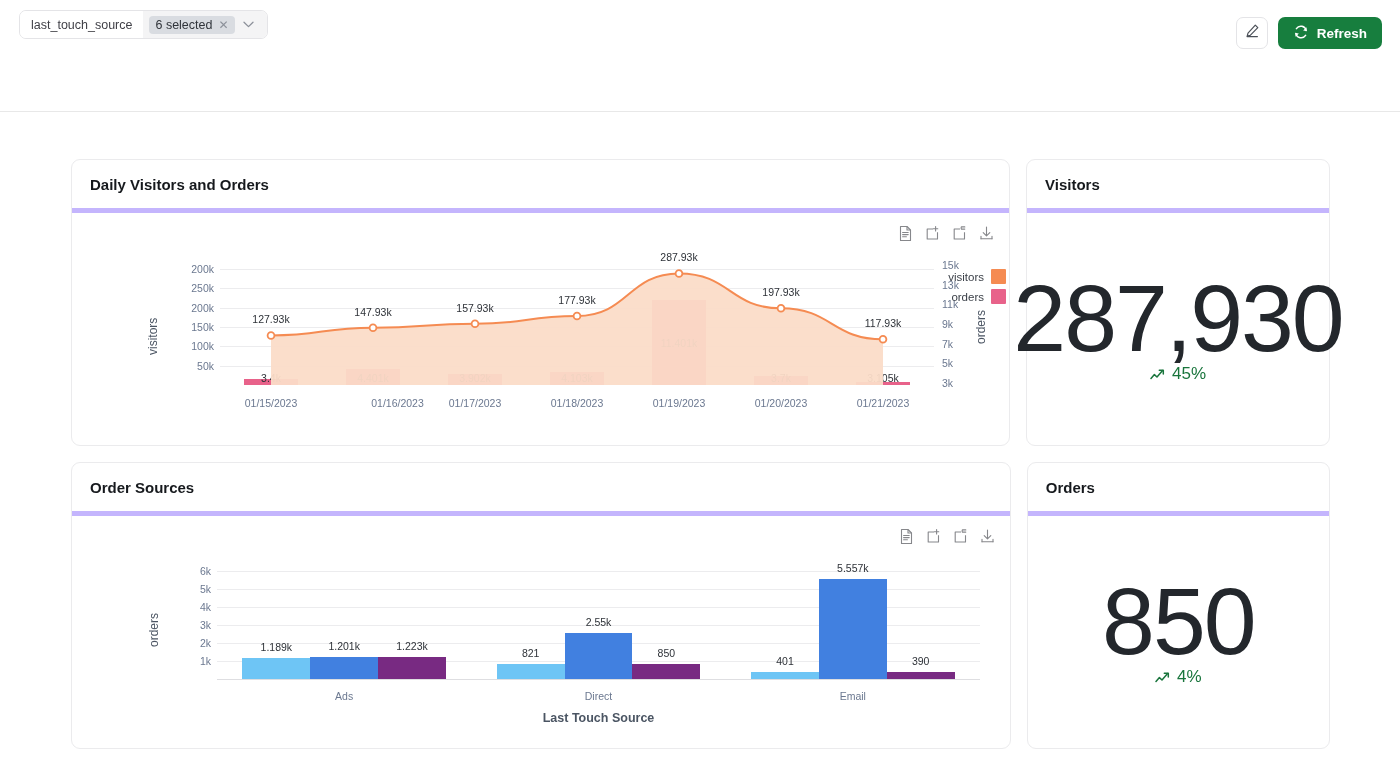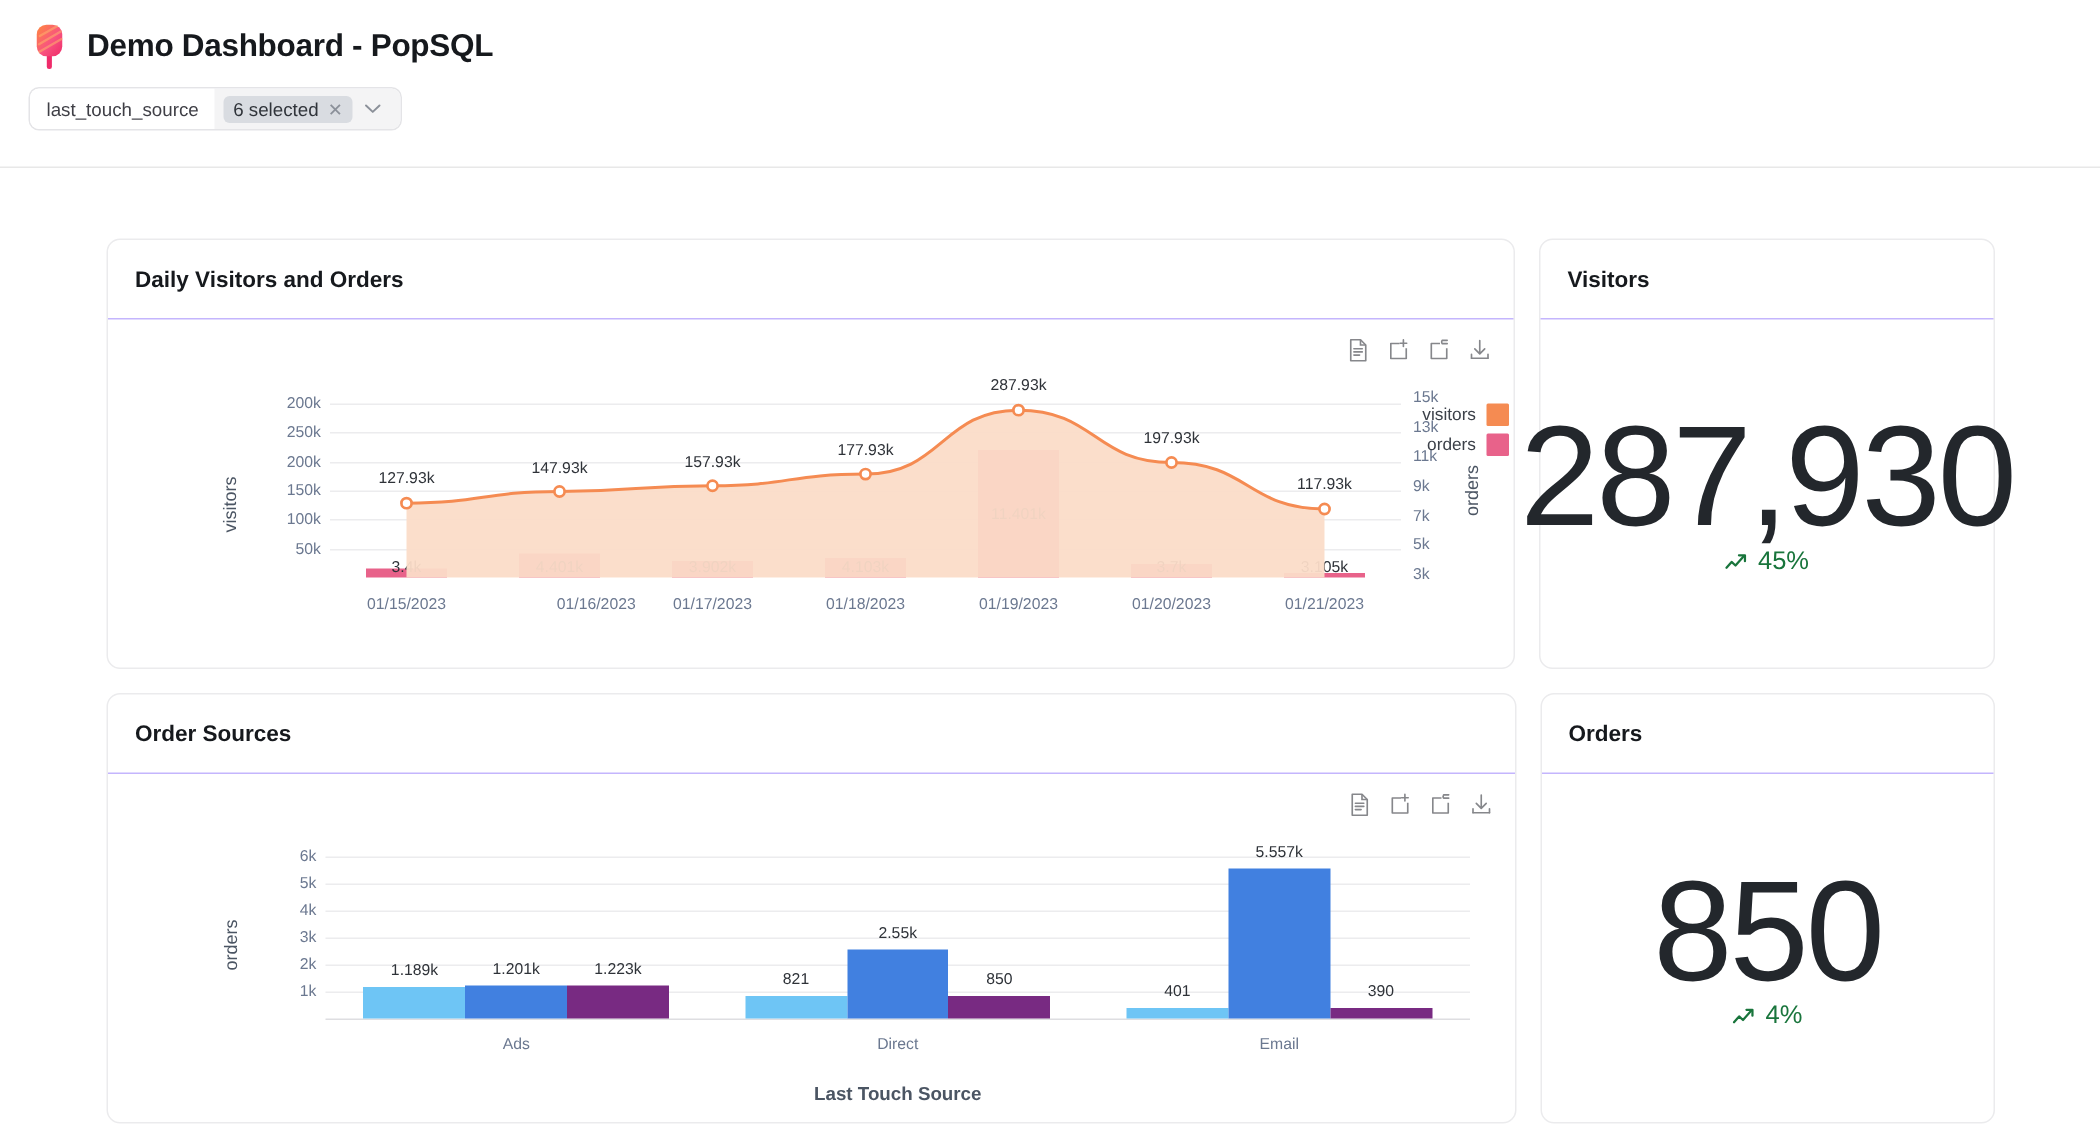--- a/index.html
+++ b/index.html
@@ -51,21 +51,21 @@
     font-size:13.5px; font-weight:bold; cursor:pointer; border:none;
   }
 
   
   .board { padding:47px 70px 0 71px; display:flex; gap:16px; flex-direction:column; }
   .row { display:flex; gap:16px; }
   .card {
     background:#fff; border:1px solid #ebebed; border-radius:9px;
     display:flex; flex-direction:column;
   }
-  .card-head { height:53px; display:flex; align-items:center; padding:0 18px; border-bottom:1px solid #c4b5fd; }
+  .card-head { height:53px; display:flex; align-items:center; padding:0 18px; border-bottom:5px solid #c4b5fd; }
   .card-title { font-size:15px; font-weight:bold; color:#16191d; }
   .card-body { flex:1; position:relative; }
 
   .big-card { width:942px; height:287px; }
   .kpi-card { width:304px; height:287px; }
 
   
   .chart-tools { position:absolute; right:14px; top:12px; display:flex; gap:10px; }
   .tool { width:17px; height:17px; cursor:pointer; color:#86878b; }
   .tool svg { display:block; }
@@ -76,75 +76,79 @@
   .ytick {
     position:absolute; font-size:10.5px; color:#6b7890;
     text-align:right; transform:translateY(-50%); white-space:nowrap;
   }
   .ytick-r { position:absolute; font-size:10.5px; color:#6b7890; transform:translateY(-50%); white-space:nowrap; }
   .xtick { position:absolute; font-size:10.5px; color:#6b7890; transform:translateX(-50%); white-space:nowrap; }
   .axis-title {
     position:absolute; font-size:12px; color:#4b5563;
     writing-mode:vertical-rl; transform:rotate(180deg); white-space:nowrap;
   }
-  .axis-title-x { position:absolute; font-size:12.5px; font-weight:bold; color:#4b5563; transform:translateX(-50%);margin-top:11px; }
+  .axis-title-x { position:absolute; font-size:12.5px; font-weight:bold; color:#4b5563; transform:translateX(-50%); }
   .bar { position:absolute; }
   .dlabel { position:absolute; font-size:10.5px; color:#2e3238; transform:translateX(-50%); white-space:nowrap; }
   .dlabel-in { position:absolute; font-size:10.5px; color:#2e3238; transform:translate(-50%,-50%); white-space:nowrap; }
 
   .legend { position:absolute; display:flex; flex-direction:column; gap:5px; }
   .legend-item { display:flex; align-items:center; justify-content:flex-end; gap:7px; font-size:11.5px; color:#3c4149; }
   .swatch { width:15px; height:15px; border-radius:1px; flex:none; }
 
   
   .kpi-body { display:flex; flex-direction:column; align-items:center; justify-content:center; }
   .kpi-value { font-size:95px; line-height:0.93; font-weight:normal; color:#23272c; letter-spacing:-2px; }
   .kpi-delta { display:flex; align-items:center; gap:5px; color:#19753c; font-size:17px; margin-top:2px; }
   .kpi-delta .trend { display:flex; }
 </style>
 </head>
 <body>
 
 <div class="topbar">
 
-  <div class="title-row">
-    <span class="logo">
-      <svg width="30" height="34" viewBox="0 0 30 34">
-        <defs>
-          <linearGradient id="pop" x1="0" y1="0" x2="1" y2="1">
-            <stop offset="0%" stop-color="#ff8a3d"></stop>
-            <stop offset="55%" stop-color="#f8547f"></stop>
-            <stop offset="100%" stop-color="#ef2b6a"></stop>
-          </linearGradient>
-        </defs>
-        <rect x="13.2" y="21" width="3.4" height="11" rx="1.5" fill="#ef2b6a"></rect>
-        <rect x="6.5" y="2.5" width="17" height="21" rx="6.5" fill="url(#pop)"></rect>
-        <path d="M8.5 10 L20 3.5 M8 15.5 L22.5 7 M8.3 20.5 L23 12" stroke="#ffb26b" stroke-width="1.5" opacity="0.55" stroke-linecap="round"></path>
-      </svg>
-    </span>
-    <span class="title">Demo Dashboard - PopSQL</span>
-  </div>
 
   <div class="filter-row">
     <div class="filter-pill">
       <span class="filter-key">last_touch_source</span>
       <span class="filter-val-wrap">
         <span class="filter-chip">
           <span>6 selected</span>
           <span class="chip-x">✕</span>
         </span>
         <span class="caret">
           <svg width="11" height="7" viewBox="0 0 11 7">
               <path d="M1 1.3 L5.5 5.6 L10 1.3" fill="none" stroke="#8b9099" stroke-width="1.3" stroke-linecap="round" stroke-linejoin="round"></path>
             </svg>
         </span>
       </span>
     </div>
   </div>
 
+  <div class="top-actions">
+    <div class="icon-btn">
+      <span>
+        <svg width="16" height="16" viewBox="0 0 16 16">
+          <path d="M11.3 2.2 L13.8 4.7 L6.2 12.3 L3.2 13.1 L4 10.1 Z" fill="none" stroke="#4b5058" stroke-width="1.2" stroke-linejoin="round"></path>
+          <path d="M3.1 13.6 L13.4 13.6" stroke="#4b5058" stroke-width="1.2" stroke-linecap="round"></path>
+        </svg>
+      </span>
+    </div>
+    <div class="refresh-btn">
+      <span>
+        <svg width="16" height="16" viewBox="0 0 16 16">
+          <path d="M13.2 6.6 A5.4 5.4 0 0 0 3.4 4.6" fill="none" stroke="#fff" stroke-width="1.5" stroke-linecap="round"></path>
+          <path d="M2.8 9.4 A5.4 5.4 0 0 0 12.6 11.4" fill="none" stroke="#fff" stroke-width="1.5" stroke-linecap="round"></path>
+          <path d="M13.6 3.3 L13.4 6.9 L10.1 6.5 Z" fill="#fff"></path>
+          <path d="M2.4 12.7 L2.6 9.1 L5.9 9.5 Z" fill="#fff"></path>
+        </svg>
+      </span>
+      <span>Refresh</span>
+    </div>
+  </div>
 </div>
 
 <div class="board">
 
   <div class="row">
 
     <div class="card big-card">
       <div class="card-head">
         <span class="card-title">Daily Visitors and Orders</span>
       </div>

